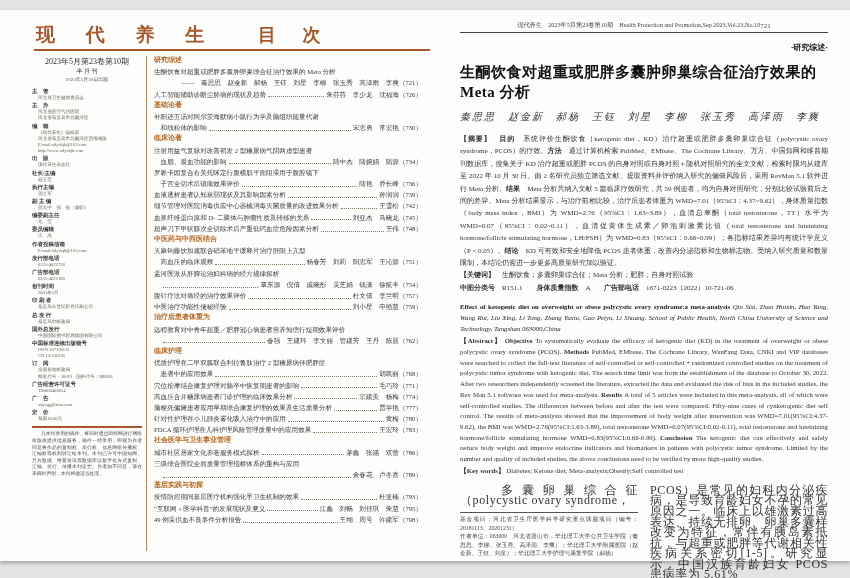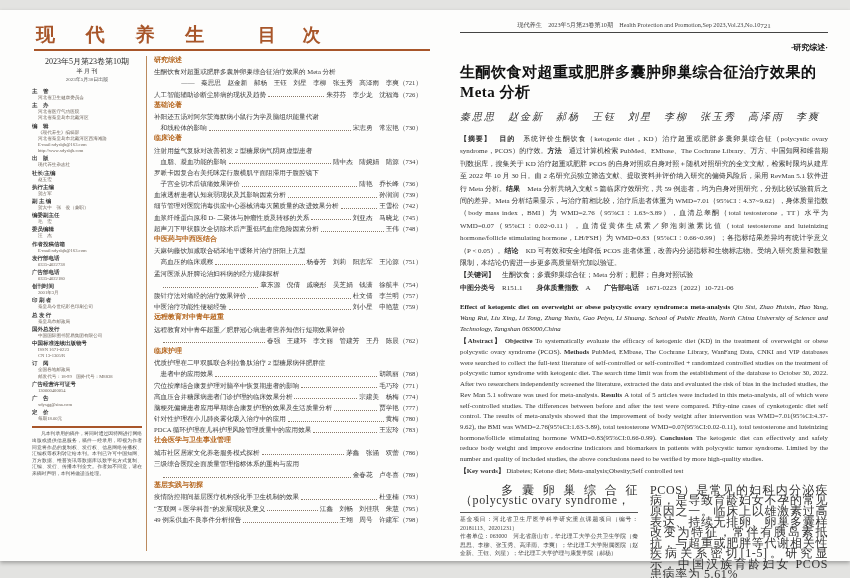--- a/index.html
+++ b/index.html
@@ -250,21 +250,21 @@
           <div class="toc-row">
             <span class="toc-l">腹针疗法对痛经的治疗效果评价</span>
             <span class="toc-dots"></span>
             <span class="toc-r">杜文倩　李兰明（757）</span>
           </div>
           <div class="toc-row">
             <span class="toc-l">中医治疗功能性便秘经验</span>
             <span class="toc-dots"></span>
             <span class="toc-r">刘小星　申艳慧（759）</span>
           </div>
-          <div class="toc-heading">远程教育对中青年超重</div>
+          <div class="toc-heading">治疗后患者体重为</div>
           <div class="toc-row">
             <span class="toc-l">远程教育对中青年超重／肥胖冠心病患者营养知信行短期效果评价</span>
           </div>
           <div class="toc-row">
             <span class="toc-l">　</span>
             <span class="toc-dots"></span>
             <span class="toc-r">春强　王建环　李文丽　管建芳　王丹　陈晨（762）</span>
           </div>
           <div class="toc-heading">临床护理</div>
           <div class="toc-row">

